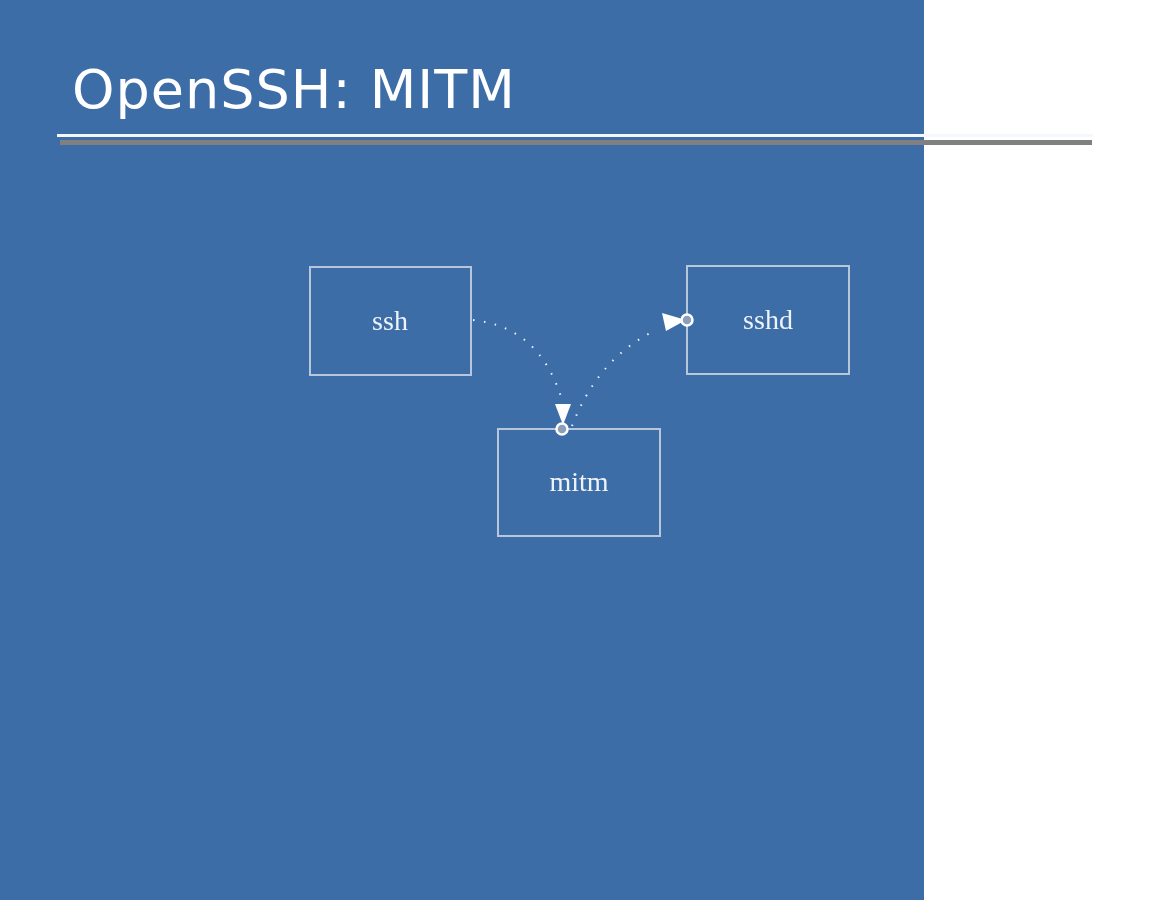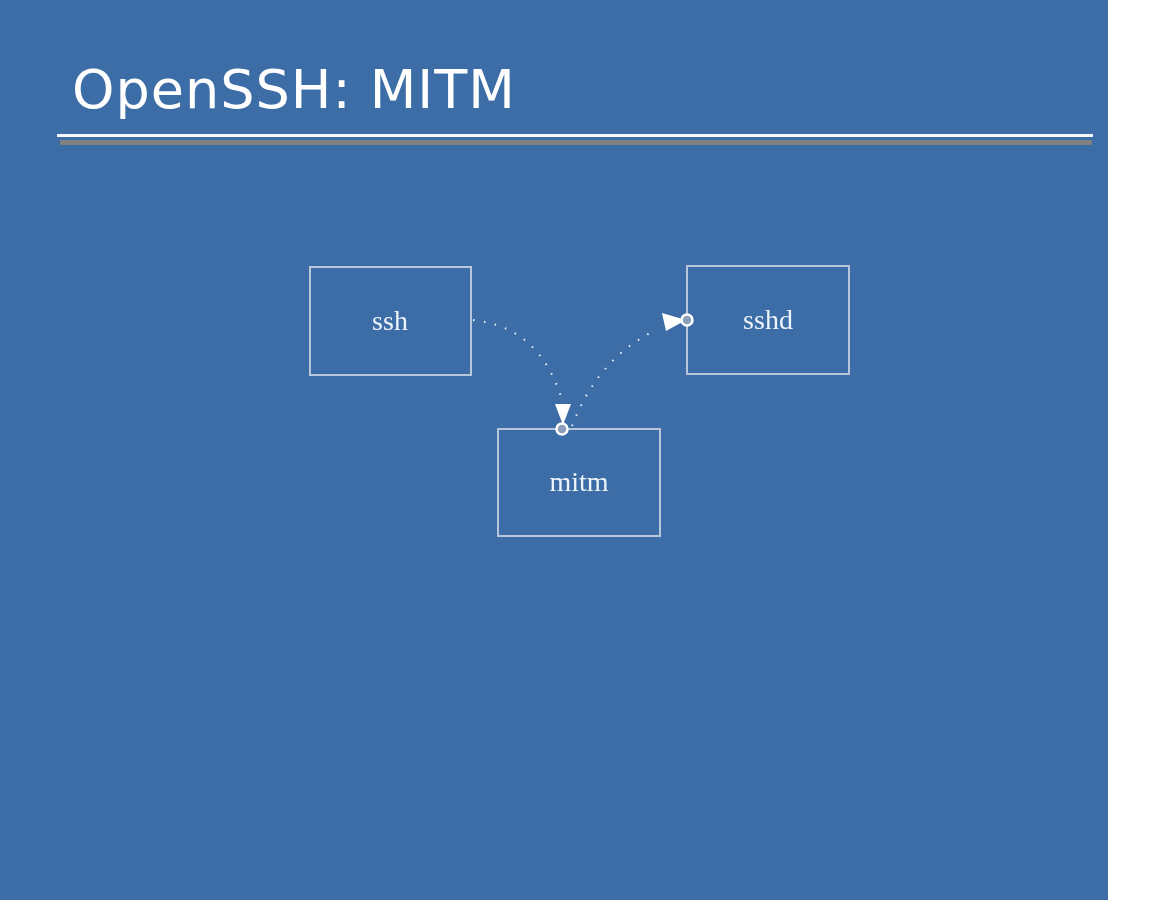--- a/index.html
+++ b/index.html
@@ -4,21 +4,21 @@
 <style>
   html, body {
     margin: 0;
     padding: 0;
     width: 1152px;
     height: 900px;
     overflow: hidden;
   }
   .slide {
     position: relative;
-    width: 1108px;
+    width: 924px;
     height: 900px;
     background: #3c6da7;
     font-family: "DejaVu Sans", sans-serif;
   }
   .title {
     position: absolute;
     left: 72px;
     top: 58px;
     margin: 0;
     font-size: 54px;

